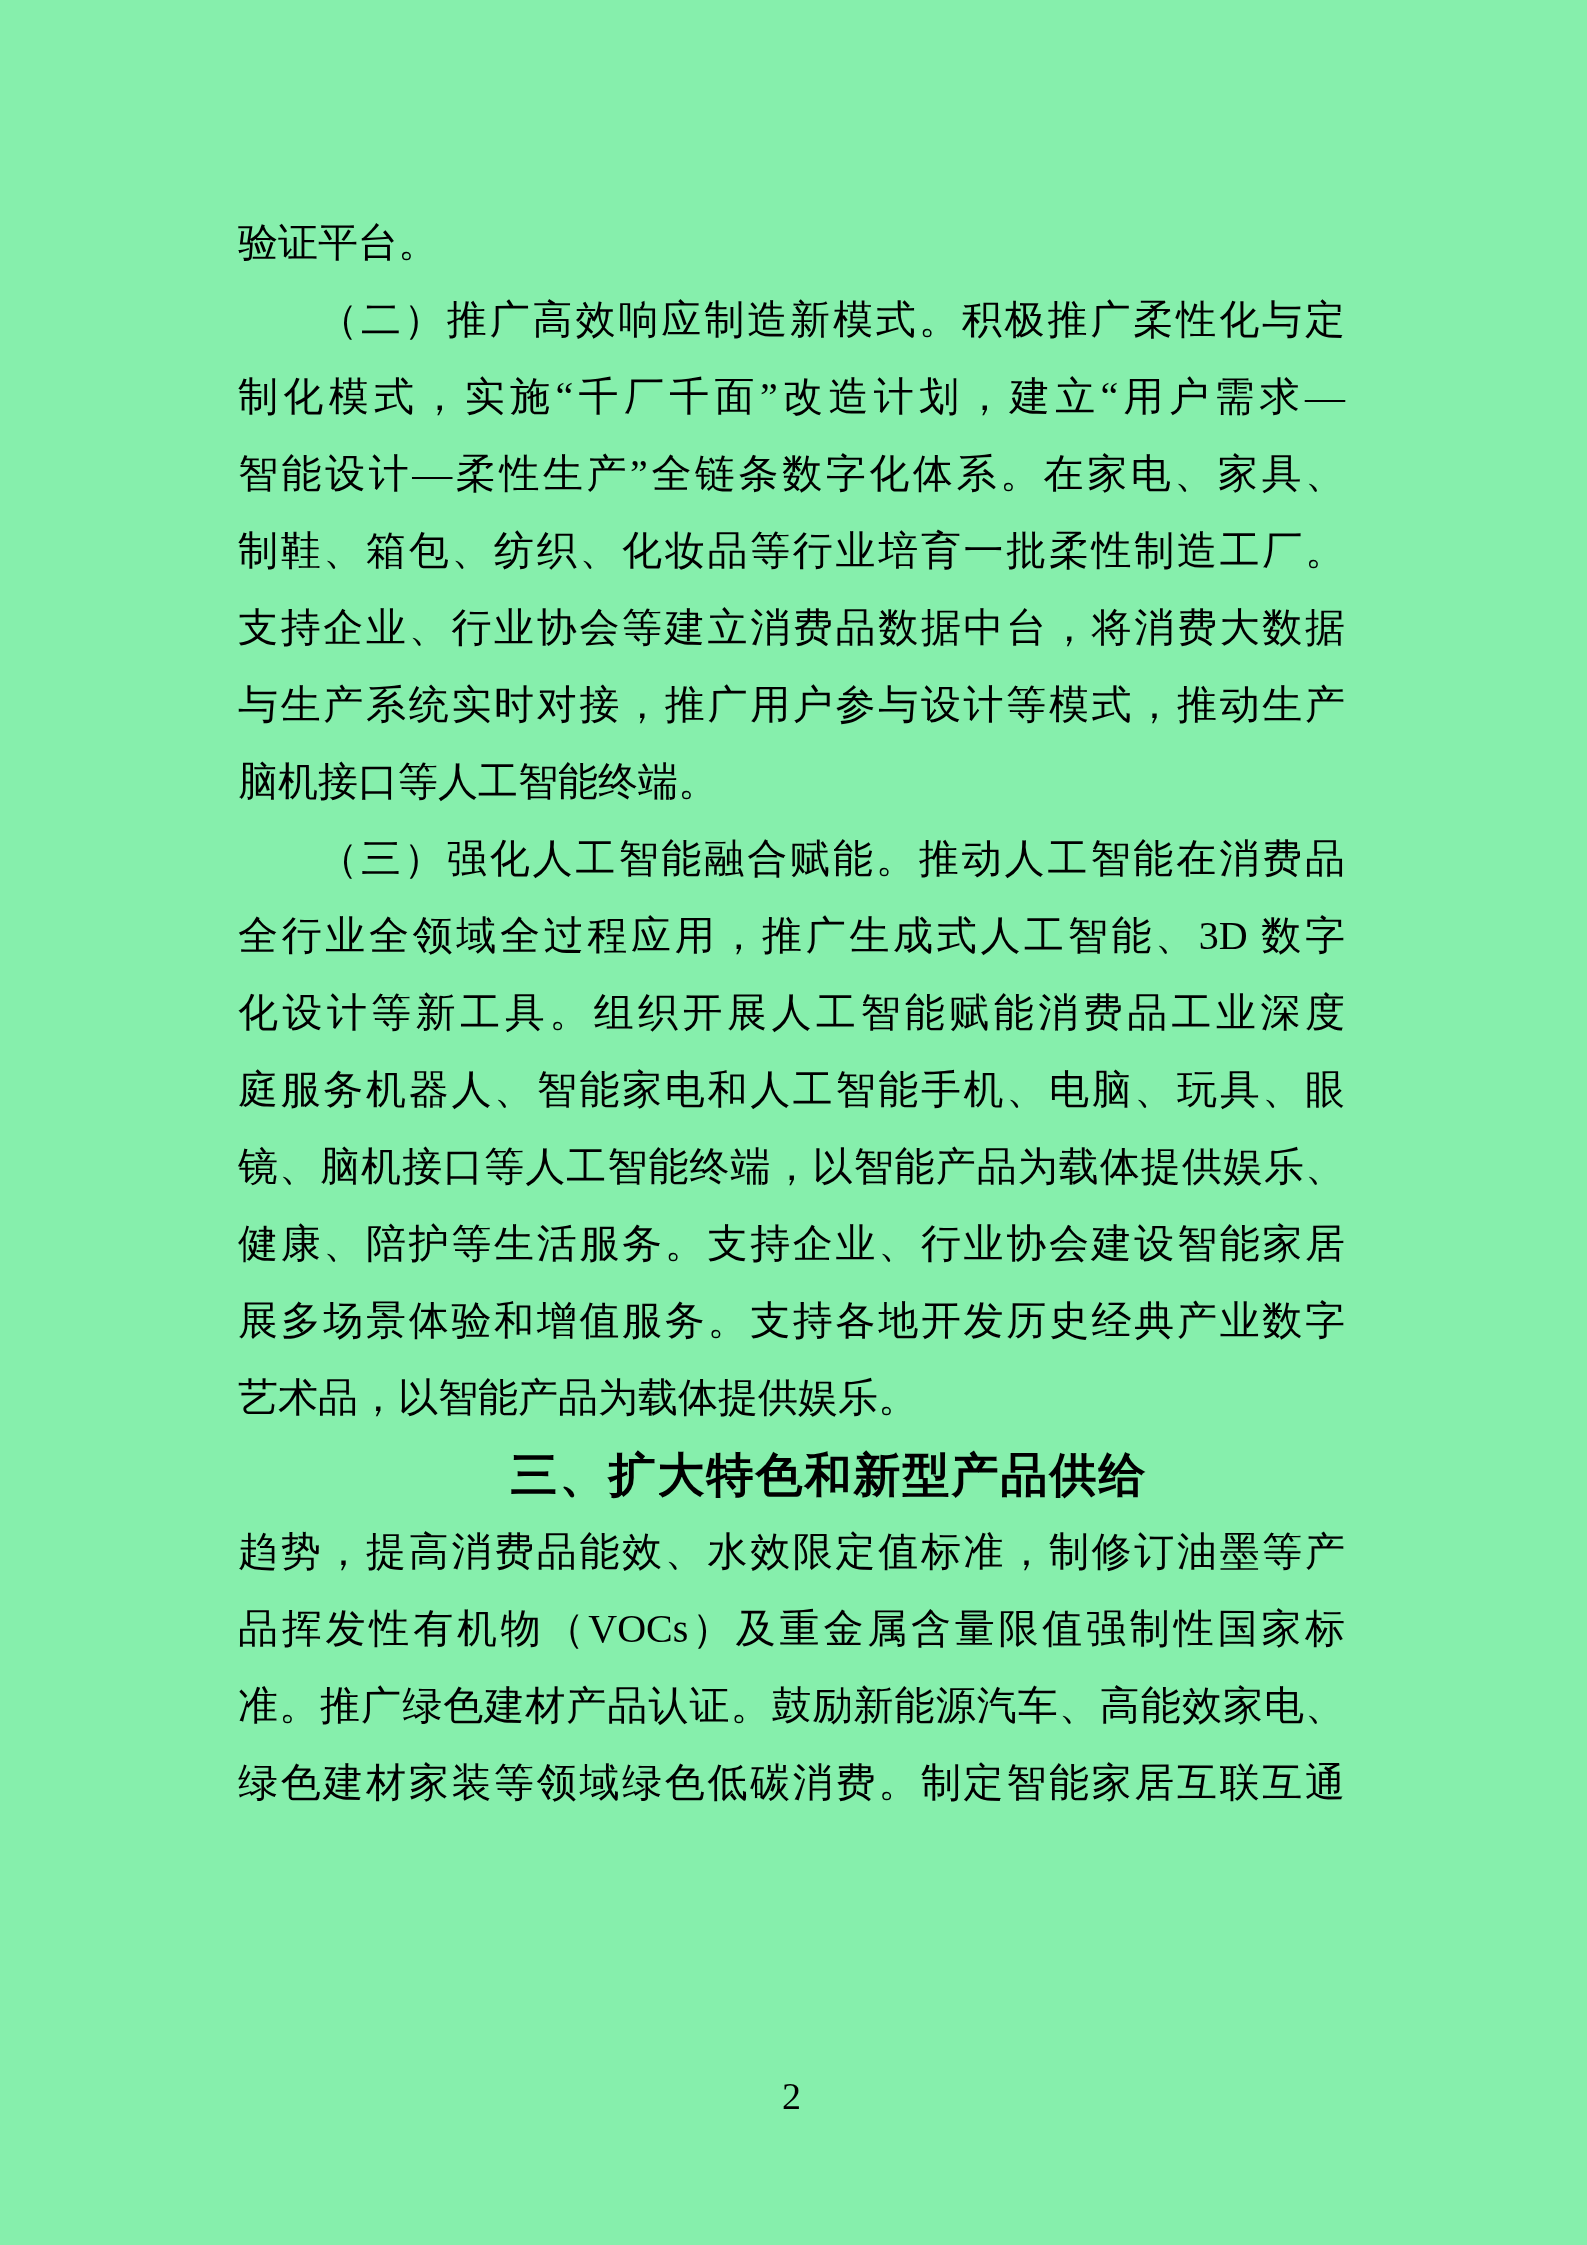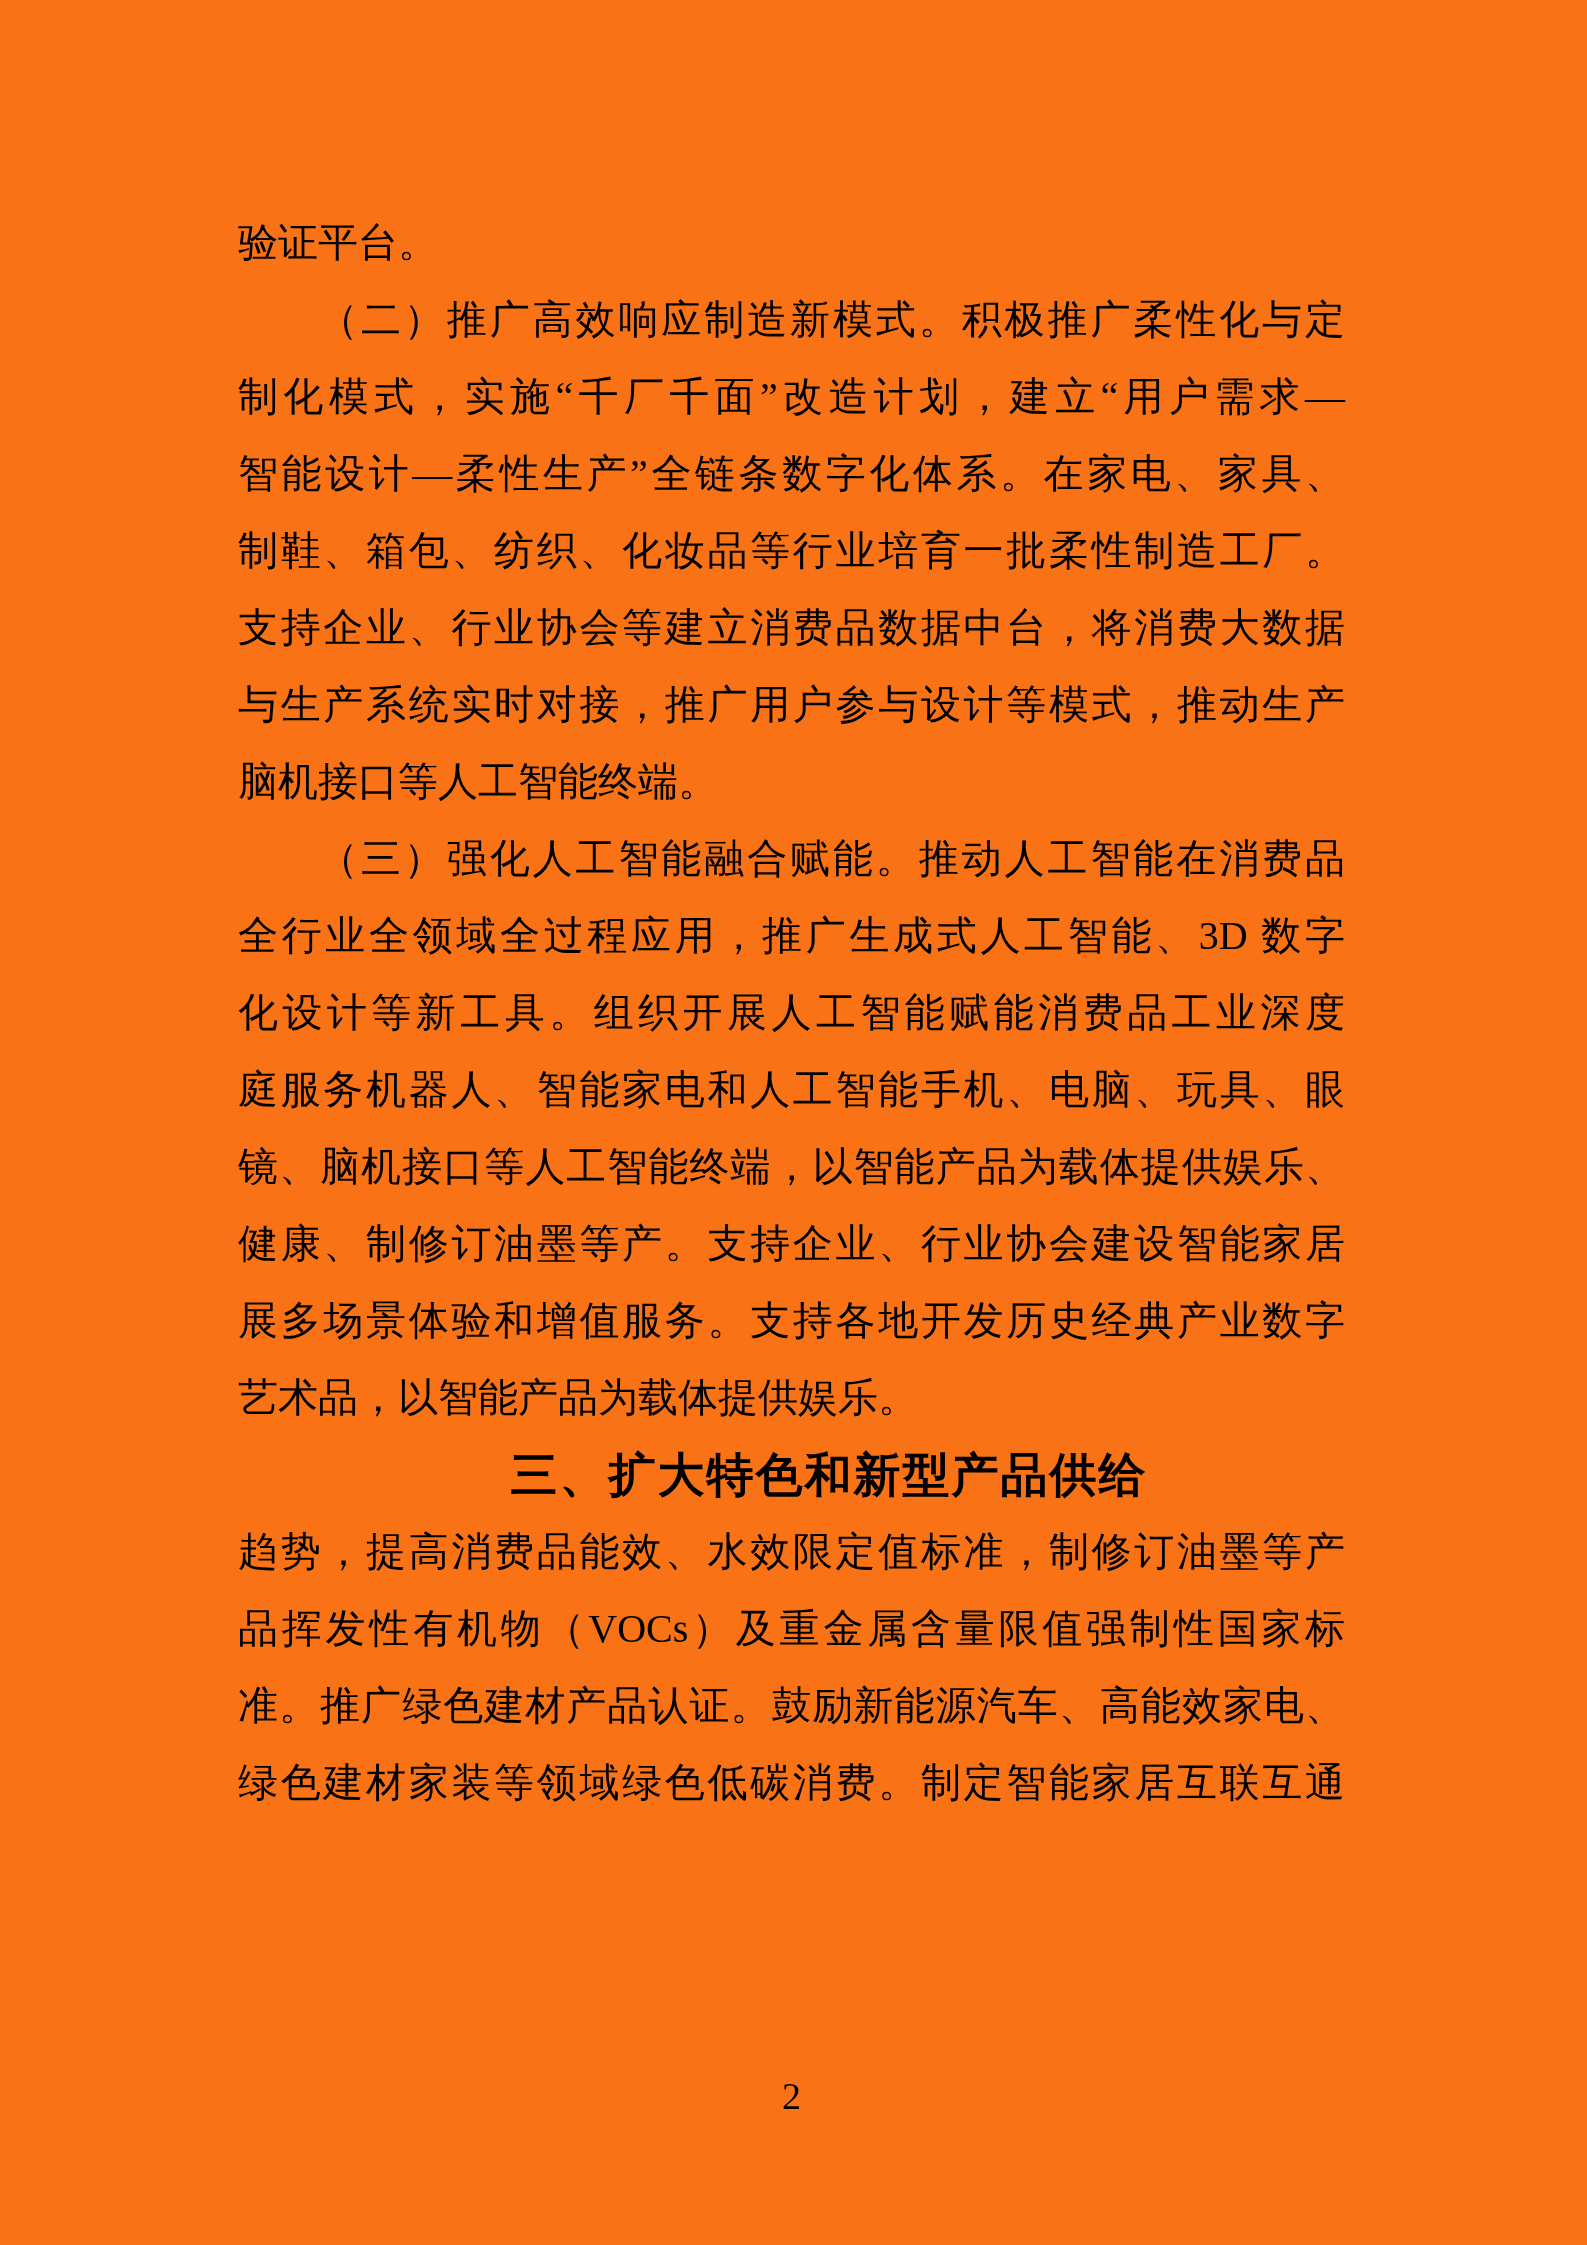--- a/index.html
+++ b/index.html
@@ -5,21 +5,21 @@
   html, body {
     margin: 0;
     padding: 0;
     background: #e8e8e8;
   }
   .page {
     position: relative;
     width: 1587px;
     height: 2245px;
     margin: 0 auto;
-    background: #f97316;
+    background: #86efac;
     overflow: hidden;
     font-family: "Liberation Serif", "DejaVu Serif", serif;
     color: #000000;
   }
   .text-block {
     position: absolute;
     left: 238px;
     top: 204px;
     width: 1107px;
   }
@@ -79,21 +79,21 @@
     <div class="line j">智能设计—柔性生产”全链条数字化体系。在家电、家具、</div>
     <div class="line j">制鞋、箱包、纺织、化妆品等行业培育一批柔性制造工厂。</div>
     <div class="line j">支持企业、行业协会等建立消费品数据中台，将消费大数据</div>
     <div class="line j">与生产系统实时对接，推广用户参与设计等模式，推动生产</div>
     <div class="line e">脑机接口等人工智能终端。</div>
     <div class="line j ind">（三）强化人工智能融合赋能。推动人工智能在消费品</div>
     <div class="line j">全行业全领域全过程应用，推广生成式人工智能、3D 数字</div>
     <div class="line j">化设计等新工具。组织开展人工智能赋能消费品工业深度</div>
     <div class="line j">庭服务机器人、智能家电和人工智能手机、电脑、玩具、眼</div>
     <div class="line j">镜、脑机接口等人工智能终端，以智能产品为载体提供娱乐、</div>
-    <div class="line j">健康、制修订油墨等产。支持企业、行业协会建设智能家居</div>
+    <div class="line j">健康、陪护等生活服务。支持企业、行业协会建设智能家居</div>
     <div class="line j">展多场景体验和增值服务。支持各地开发历史经典产业数字</div>
     <div class="line e">艺术品，以智能产品为载体提供娱乐。</div>
     <div class="line heading">三、扩大特色和新型产品供给</div>
     <div class="line j">趋势，提高消费品能效、水效限定值标准，制修订油墨等产</div>
     <div class="line j">品挥发性有机物（VOCs）及重金属含量限值强制性国家标</div>
     <div class="line j">准。推广绿色建材产品认证。鼓励新能源汽车、高能效家电、</div>
     <div class="line j">绿色建材家装等领域绿色低碳消费。制定智能家居互联互通</div>
   </div>
 
   <div class="page-number">2</div>

